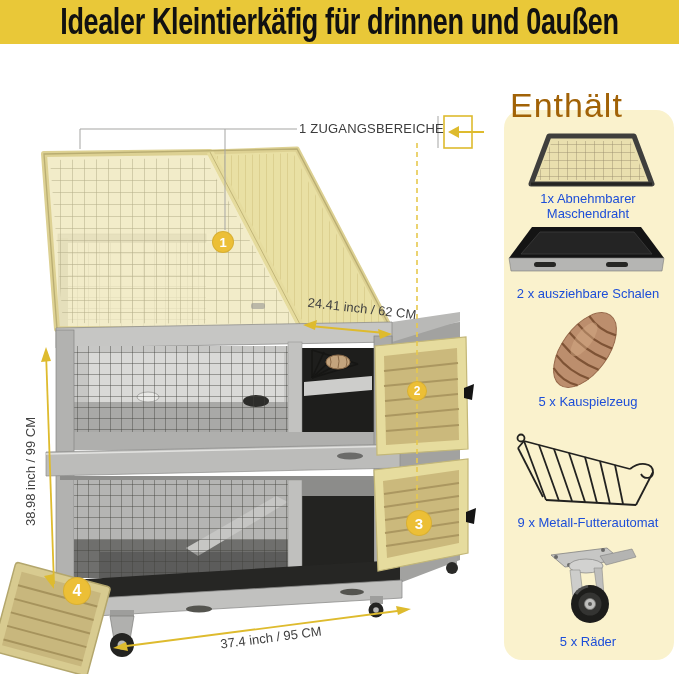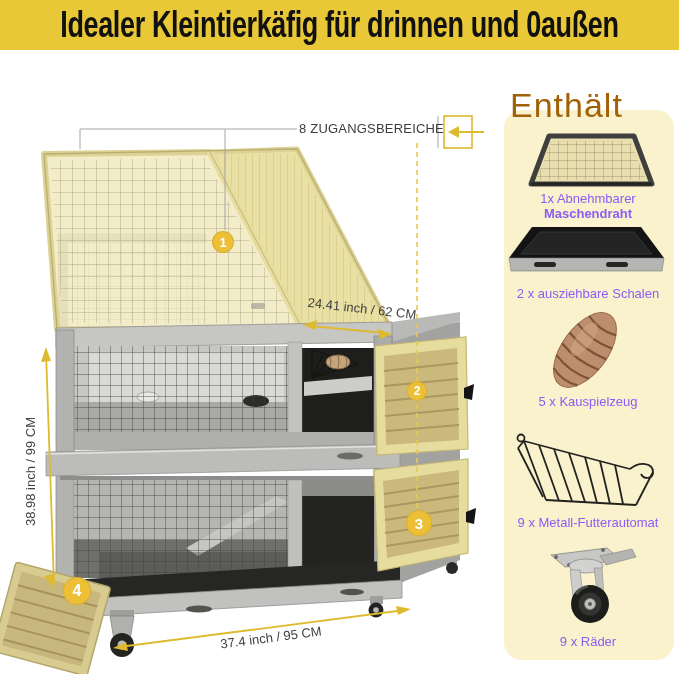--- a/index.html
+++ b/index.html
@@ -3,42 +3,42 @@
 <meta charset="utf-8">
 <style>
   :root{
     --banner-bg:#E9C838; --banner-text:#111111; --accent:#DEBB2E; --dash:#E6C94E;
     --marker:#ECBF36; --panel-bg:#FAF2CD; --label:#3F3F3F;
   }
   *{margin:0;padding:0;box-sizing:border-box;}
   html,body{width:679px;height:674px;}
   body{position:relative;width:679px;height:674px;background:#ffffff;overflow:hidden;
        font-family:"Liberation Sans", sans-serif;}
-  .banner{position:absolute;left:0;top:0;width:679px;height:50px;background:var(--banner-bg);
+  .banner{position:absolute;left:0;top:0;width:679px;height:44px;background:var(--banner-bg);
           display:flex;align-items:center;justify-content:center;}
   .banner span{display:inline-block;font-size:37px;font-weight:700;color:var(--banner-text);
           letter-spacing:-0.5px;white-space:nowrap;transform:scaleX(0.73);transform-origin:center;}
   svg.scene{position:absolute;left:0;top:0;}
   .overlay{position:absolute;white-space:nowrap;color:var(--label);}
   .access-label{left:299px;top:121px;font-size:13px;letter-spacing:0.2px;color:#3C3C3C;}
   .dim{font-size:13px;color:#414141;}
   .dim-depth{left:292px;top:301px;width:140px;text-align:center;transform:rotate(6.5deg);}
   .dim-height{left:-50px;top:464px;width:160px;text-align:center;transform:rotate(-90deg);}
   .dim-width{left:196px;top:630px;width:150px;text-align:center;transform:rotate(-7.3deg);}
   .marker{position:absolute;border-radius:50%;background:var(--marker);color:#ffffff;
           font-weight:700;display:flex;align-items:center;justify-content:center;
           border:1px solid rgba(0,0,0,0.08);}
   .m1{left:212px;top:231px;width:22px;height:22px;font-size:13px;}
   .m2{left:407px;top:381px;width:20px;height:20px;font-size:12px;}
   .m3{left:406px;top:510px;width:26px;height:26px;font-size:15px;}
   .m4{left:63px;top:577px;width:28px;height:28px;font-size:16px;}
   .includes-heading{left:510px;top:86px;font-size:34px;font-weight:300;color:#a16207;letter-spacing:1px;}
   .cap{position:absolute;left:504px;width:168px;text-align:center;font-size:13px;
-       line-height:15px;color:#8b5cf6;white-space:nowrap;}
-  .cap1a{top:191px;} .cap1b{top:206px;font-weight:bold;} .cap2{top:286px;} .cap3{top:394px;}
+       line-height:15px;color:#1d4ed8;white-space:nowrap;}
+  .cap1a{top:191px;} .cap1b{top:206px;} .cap2{top:286px;} .cap3{top:394px;}
   .cap4{top:515px;} .cap5{top:634px;}
 </style>
 </head>
 <body>
 
 <div class="banner">
   <span>Idealer Kleintierkäfig für drinnen und 0außen</span>
 </div>
 
 <svg class="scene" width="679" height="674" viewBox="0 0 679 674">
@@ -284,29 +284,29 @@
     <polygon points="570,570 580,570 584,604 574,606" fill="#CDCDCB" stroke="#8A8A88" stroke-width="0.6"></polygon>
     <polygon points="594,568 602,568 604,596 598,598" fill="#BFBFBD" stroke="#8A8A88" stroke-width="0.6"></polygon>
     <circle cx="590" cy="604" r="19" fill="#1D1D1B"></circle>
     <circle cx="590" cy="604" r="11.5" fill="#343432"></circle>
     <circle cx="590" cy="604" r="5.5" fill="#C0C0BE" stroke="#7C7C7A" stroke-width="0.8"></circle>
     <circle cx="590" cy="604" r="2" fill="#5B5B59"></circle>
     <path d="M576,594 A19 19 0 0 1 588,586" stroke="#FFFFFF" stroke-width="3" opacity="0.22" fill="none"></path>
   </g>
 </svg>
 
-<div class="overlay access-label">8 ZUGANGSBEREICHE</div>
+<div class="overlay access-label">1 ZUGANGSBEREICHE</div>
 <div class="overlay dim dim-depth">24.41 inch / 62 CM</div>
 <div class="overlay dim dim-height">38.98 inch / 99 CM</div>
 <div class="overlay dim dim-width">37.4 inch / 95 CM</div>
 
 <div class="marker m1">1</div>
 <div class="marker m2">2</div>
 <div class="marker m3">3</div>
 <div class="marker m4">4</div>
 
 <div class="overlay includes-heading">Enthält</div>
 <div class="cap cap1a">1x Abnehmbarer</div>
 <div class="cap cap1b">Maschendraht</div>
 <div class="cap cap2">2 x ausziehbare Schalen</div>
 <div class="cap cap3">5 x Kauspielzeug</div>
 <div class="cap cap4">9 x Metall-Futterautomat</div>
-<div class="cap cap5">9 x Räder</div>
+<div class="cap cap5">5 x Räder</div>
 
 </body></html>

